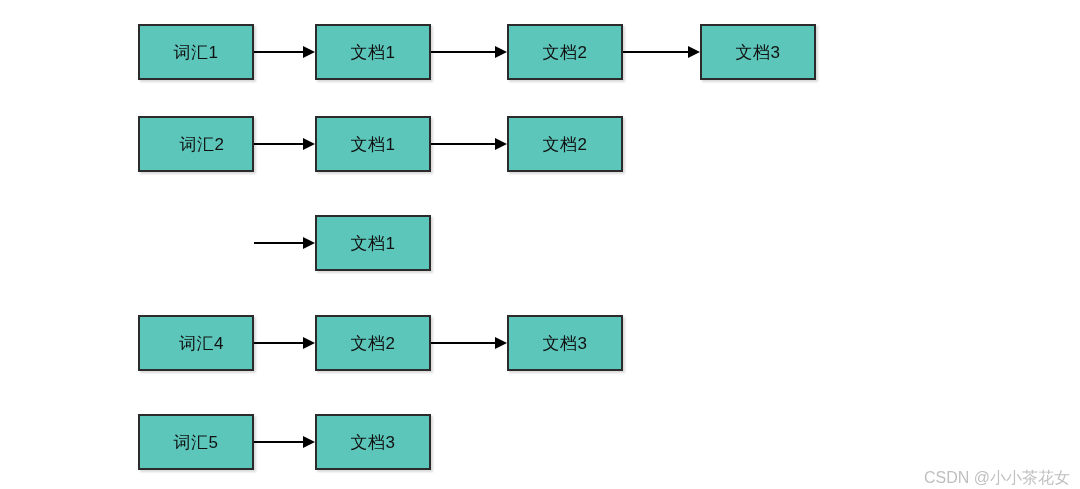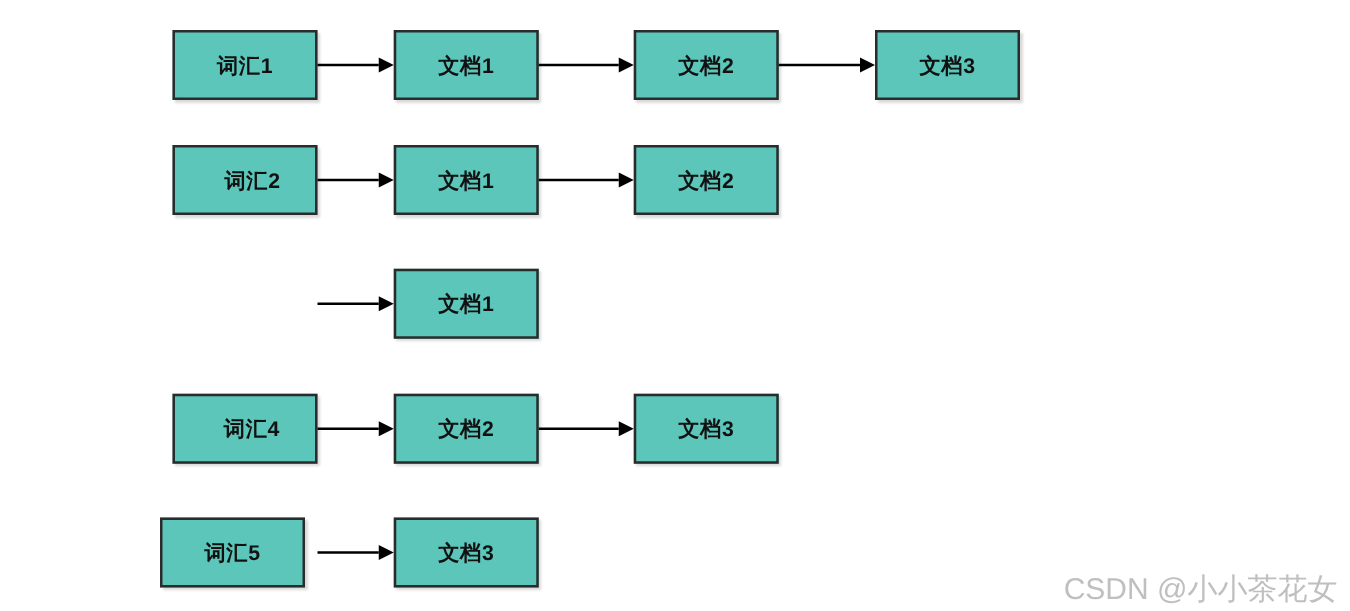--- a/index.html
+++ b/index.html
@@ -3,21 +3,21 @@
 <meta charset="utf-8">
 <style>
   * { margin: 0; padding: 0; box-sizing: border-box; }
   html, body { width: 1080px; height: 489px; }
   body {
     position: relative;
     background: var(--bg, #ffffff);
     font-family: "Liberation Sans", sans-serif;
     overflow: hidden;
   }
-  .diagram { position: absolute; left: 0; top: 0; width: 1080px; height: 400px; font-weight: bold; }
+  .diagram { position: absolute; left: 0; top: 0; width: 1080px; height: 400px; }
   .node {
     position: absolute;
     width: 116px;
     height: 56px;
     background: var(--box-fill, #5cc6ba);
     border: 2px solid var(--box-border, #2b2b2b);
     box-shadow: 2px 2px 2px rgba(0,0,0,0.15);
     display: flex;
     align-items: center;
     justify-content: center;
@@ -52,21 +52,21 @@
     align-items: center;
     justify-content: flex-end;
     gap: 5px;
     font-size: 28px;
     color: var(--wm-author-color, #d9d9d9);
     text-shadow: 1px 1px 1px #ffffff;
     line-height: 1.1;
   }
   .wm-icon { display: inline-flex; width: 46px; height: 36px; }
   .wm-line2 {
-    font-size: 24px;
+    font-size: 16px;
     color: var(--wm-csdn-color, #bfbfbf);
     text-shadow: 1px 1px 1px #ffffff;
     line-height: 1.2;
     margin-top: 20px;
   }
 </style>
 </head>
 <body>
 
 <div class="diagram">
@@ -82,20 +82,20 @@
     <div class="arrow" style="left: 254px; top: 143px; width: 49px;"></div>
     <div class="node" style="left: 507px; top: 116px;">文档2</div>
     <div class="arrow" style="left: 431px; top: 143px; width: 64px;"></div>
     <div class="node" style="left: 315px; top: 215px;">文档1</div>
     <div class="arrow" style="left: 254px; top: 242px; width: 49px;"></div>
     <div class="node" style="left: 138px; top: 315px; padding-left: 11px;">词汇4</div>
     <div class="node" style="left: 315px; top: 315px;">文档2</div>
     <div class="arrow" style="left: 254px; top: 342px; width: 49px;"></div>
     <div class="node" style="left: 507px; top: 315px;">文档3</div>
     <div class="arrow" style="left: 431px; top: 342px; width: 64px;"></div>
-    <div class="node" style="left: 128px; top: 414px;">词汇5</div>
+    <div class="node" style="left: 138px; top: 414px;">词汇5</div>
     <div class="node" style="left: 315px; top: 414px;">文档3</div>
     <div class="arrow" style="left: 254px; top: 441px; width: 49px;"></div>
   </div>
 
 <div class="watermark">
   <div class="wm-line2">CSDN @小小茶花女</div>
 </div>
 
 </body></html>

